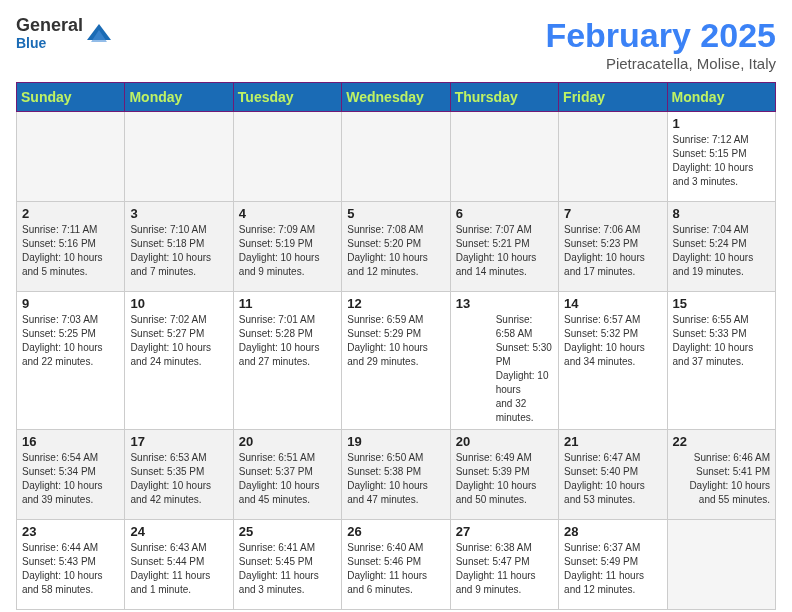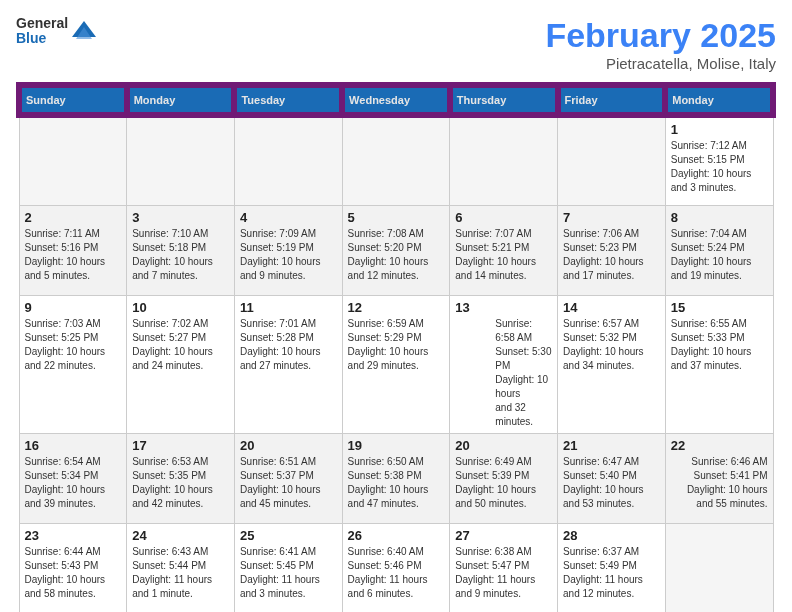--- a/index.html
+++ b/index.html
@@ -19,21 +19,21 @@
     .logo {
       display: flex;
       align-items: center;
     }
     .logo-text {
       display: flex;
       flex-direction: column;
       line-height: 1.1;
     }
     .logo-general {
-      font-size: 14px;
+      font-size: 18px;
       font-weight: bold;
       color: #333;
     }
     .logo-blue {
       font-size: 14px;
       font-weight: bold;
       color: #1a6bb5;
     }
     .logo-icon {
       width: 28px;
@@ -52,26 +52,26 @@
       font-size: 15px;
       color: #555;
     }
     table {
       width: 100%;
       border-collapse: collapse;
       table-layout: fixed;
     }
     thead th {
       background: #1a6bb5;
-      color: #e5e5e5;
-      font-size: 11px;
+      color: #bef264;
+      font-size: 14px;
       font-weight: bold;
       padding: 6px 4px;
       text-align: left;
-      border: 6px solid #701a75;
+      border: 1px solid #701a75;
     }
     tbody td {
       border: 1px solid #ccc;
       vertical-align: top;
       padding: 4px 5px;
       font-size: 10.5px;
       color: #222;
       height: 90px;
     }
     .day-number {

